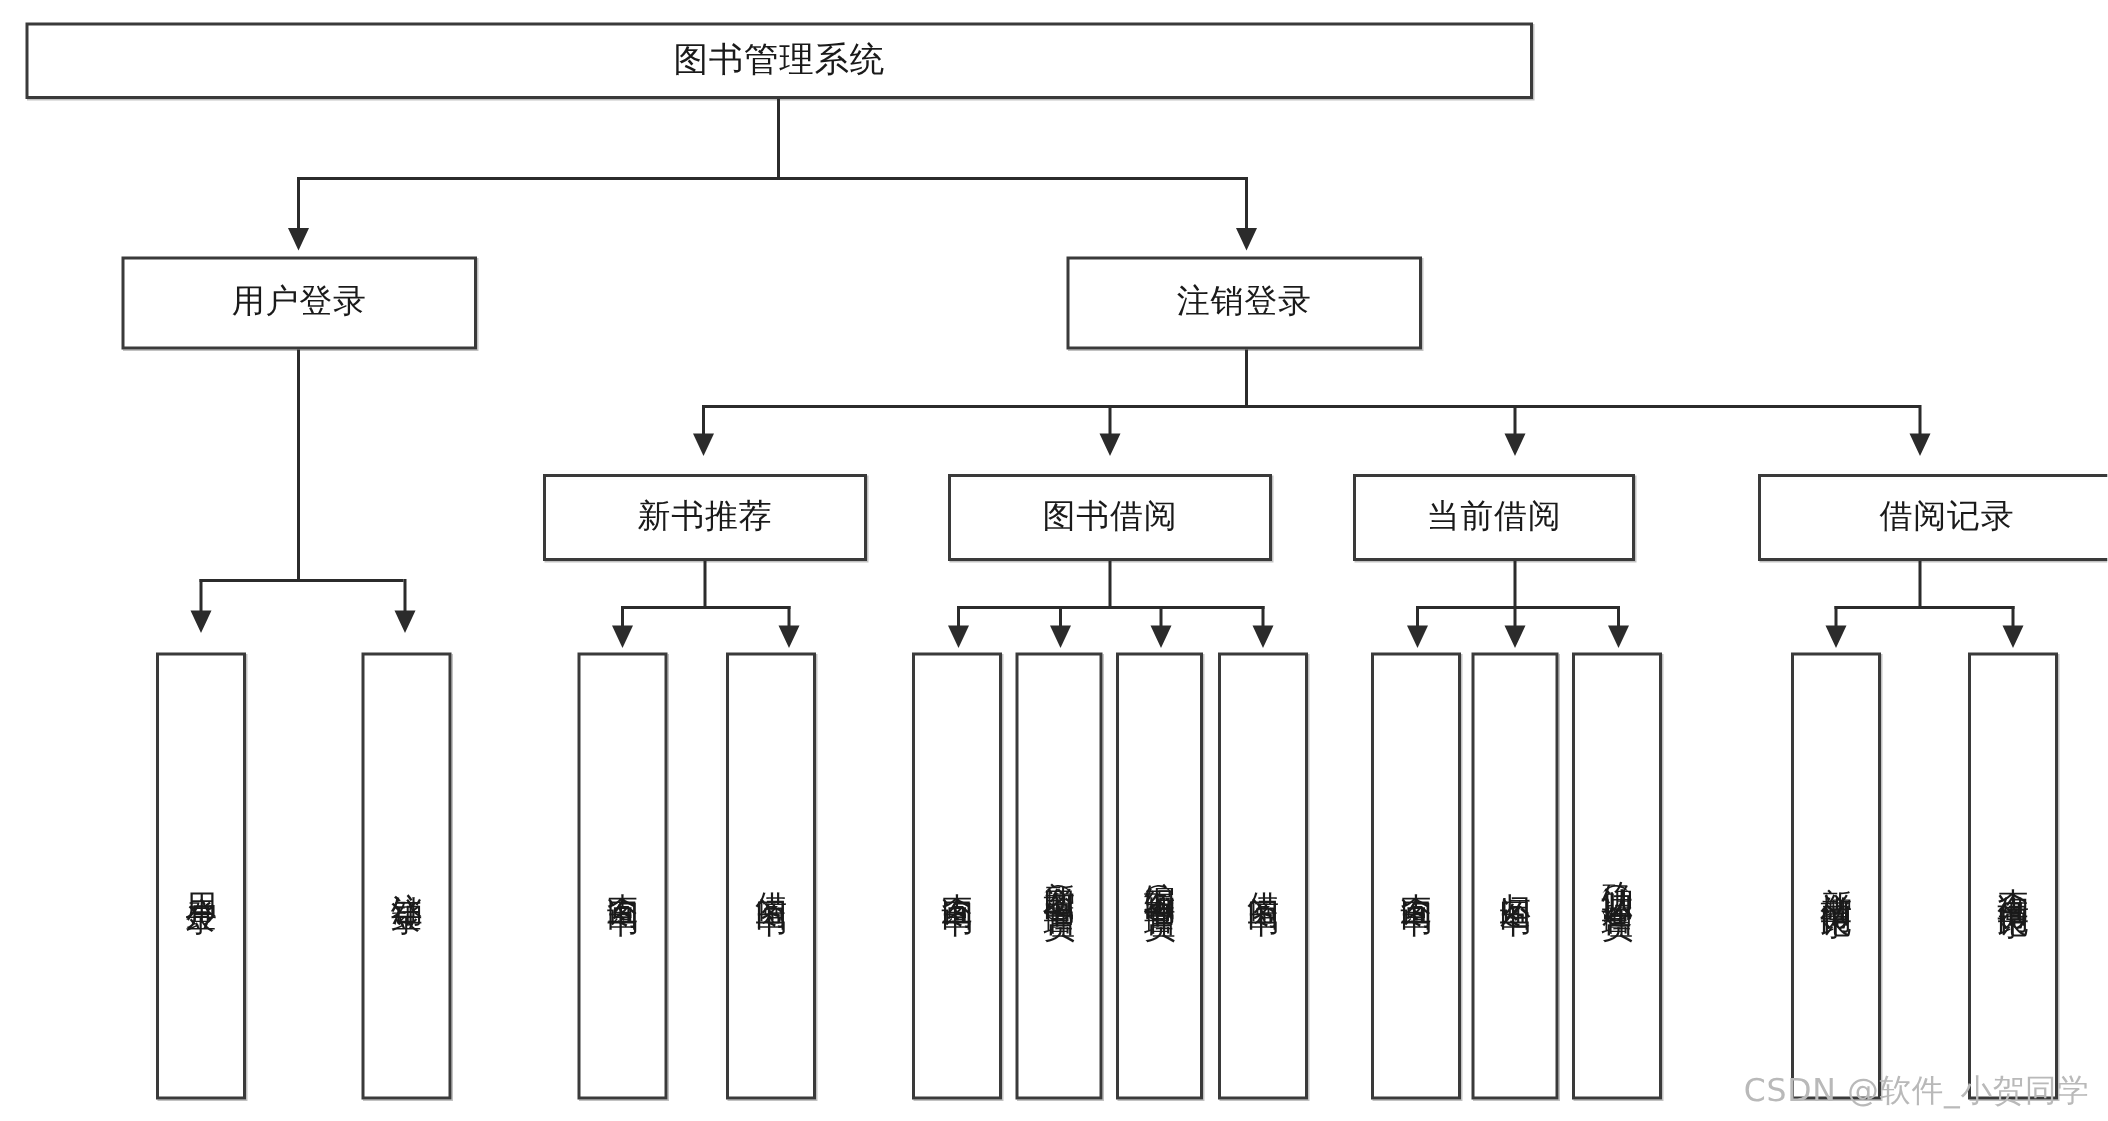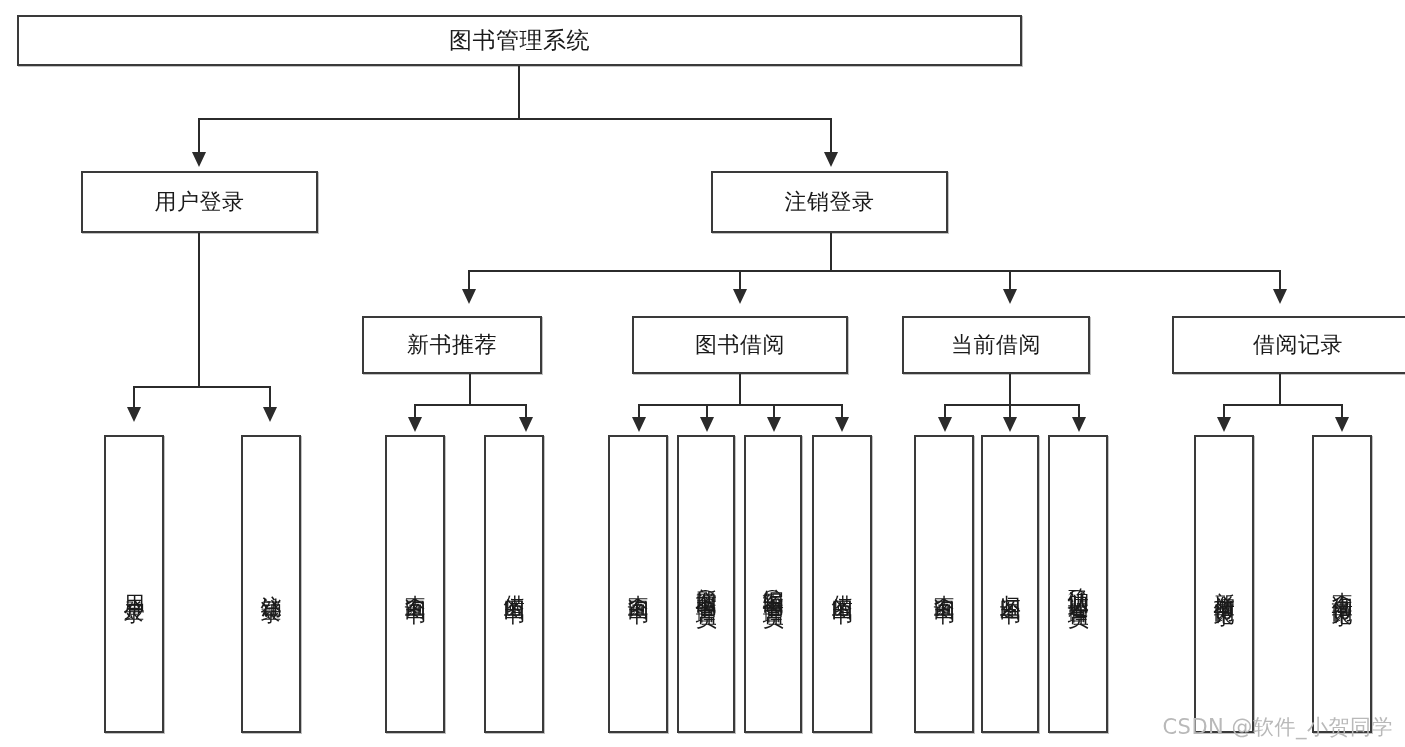--- a/index.html
+++ b/index.html
@@ -114,21 +114,21 @@
   <div class="edge hline" style="left:468px; top:270px; width:812px; height:2px;"></div>
   <div class="edge vline" style="left:468px; top:270px; width:2px; height:20px;"></div>
   <div class="arrow" style="left:462px; top:289px;"></div>
   <div class="edge vline" style="left:739px; top:270px; width:2px; height:20px;"></div>
   <div class="arrow" style="left:733px; top:289px;"></div>
   <div class="edge vline" style="left:1009px; top:270px; width:2px; height:20px;"></div>
   <div class="arrow" style="left:1003px; top:289px;"></div>
   <div class="edge vline" style="left:1279px; top:270px; width:2px; height:20px;"></div>
   <div class="arrow" style="left:1273px; top:289px;"></div>
 
-  <div class="node h" style="left:362px; top:316px; width:180px; height:58px;">
+  <div class="node h" style="left:362px; top:316px; width:216px; height:58px;">
     <span>新书推荐</span>
   </div>
   <div class="node h" style="left:632px; top:316px; width:216px; height:58px;">
     <span>图书借阅</span>
   </div>
   <div class="node h" style="left:902px; top:316px; width:188px; height:58px;">
     <span>当前借阅</span>
   </div>
   <div class="node h" style="left:1172px; top:316px; width:252px; height:58px;">
     <span>借阅记录</span>

